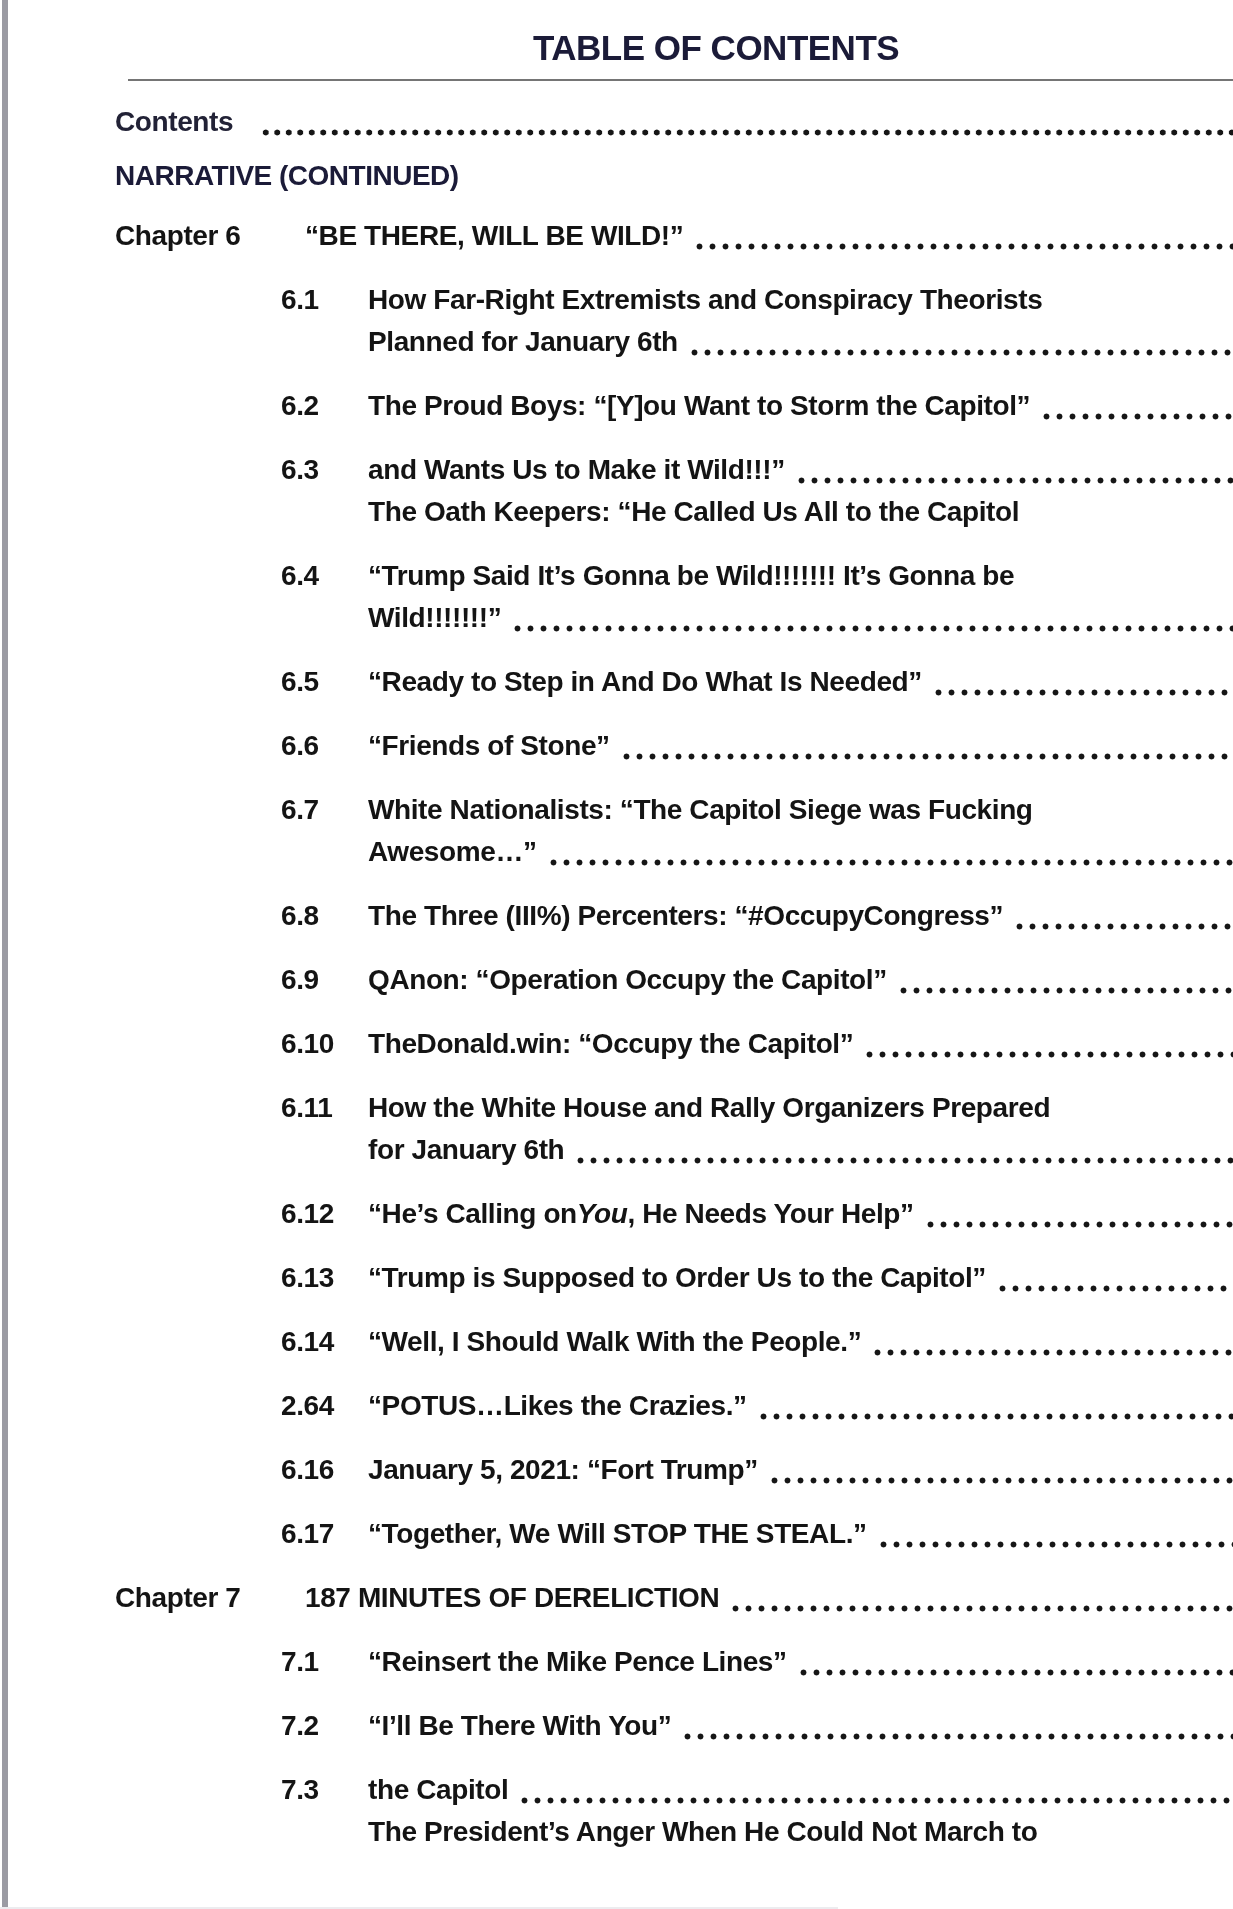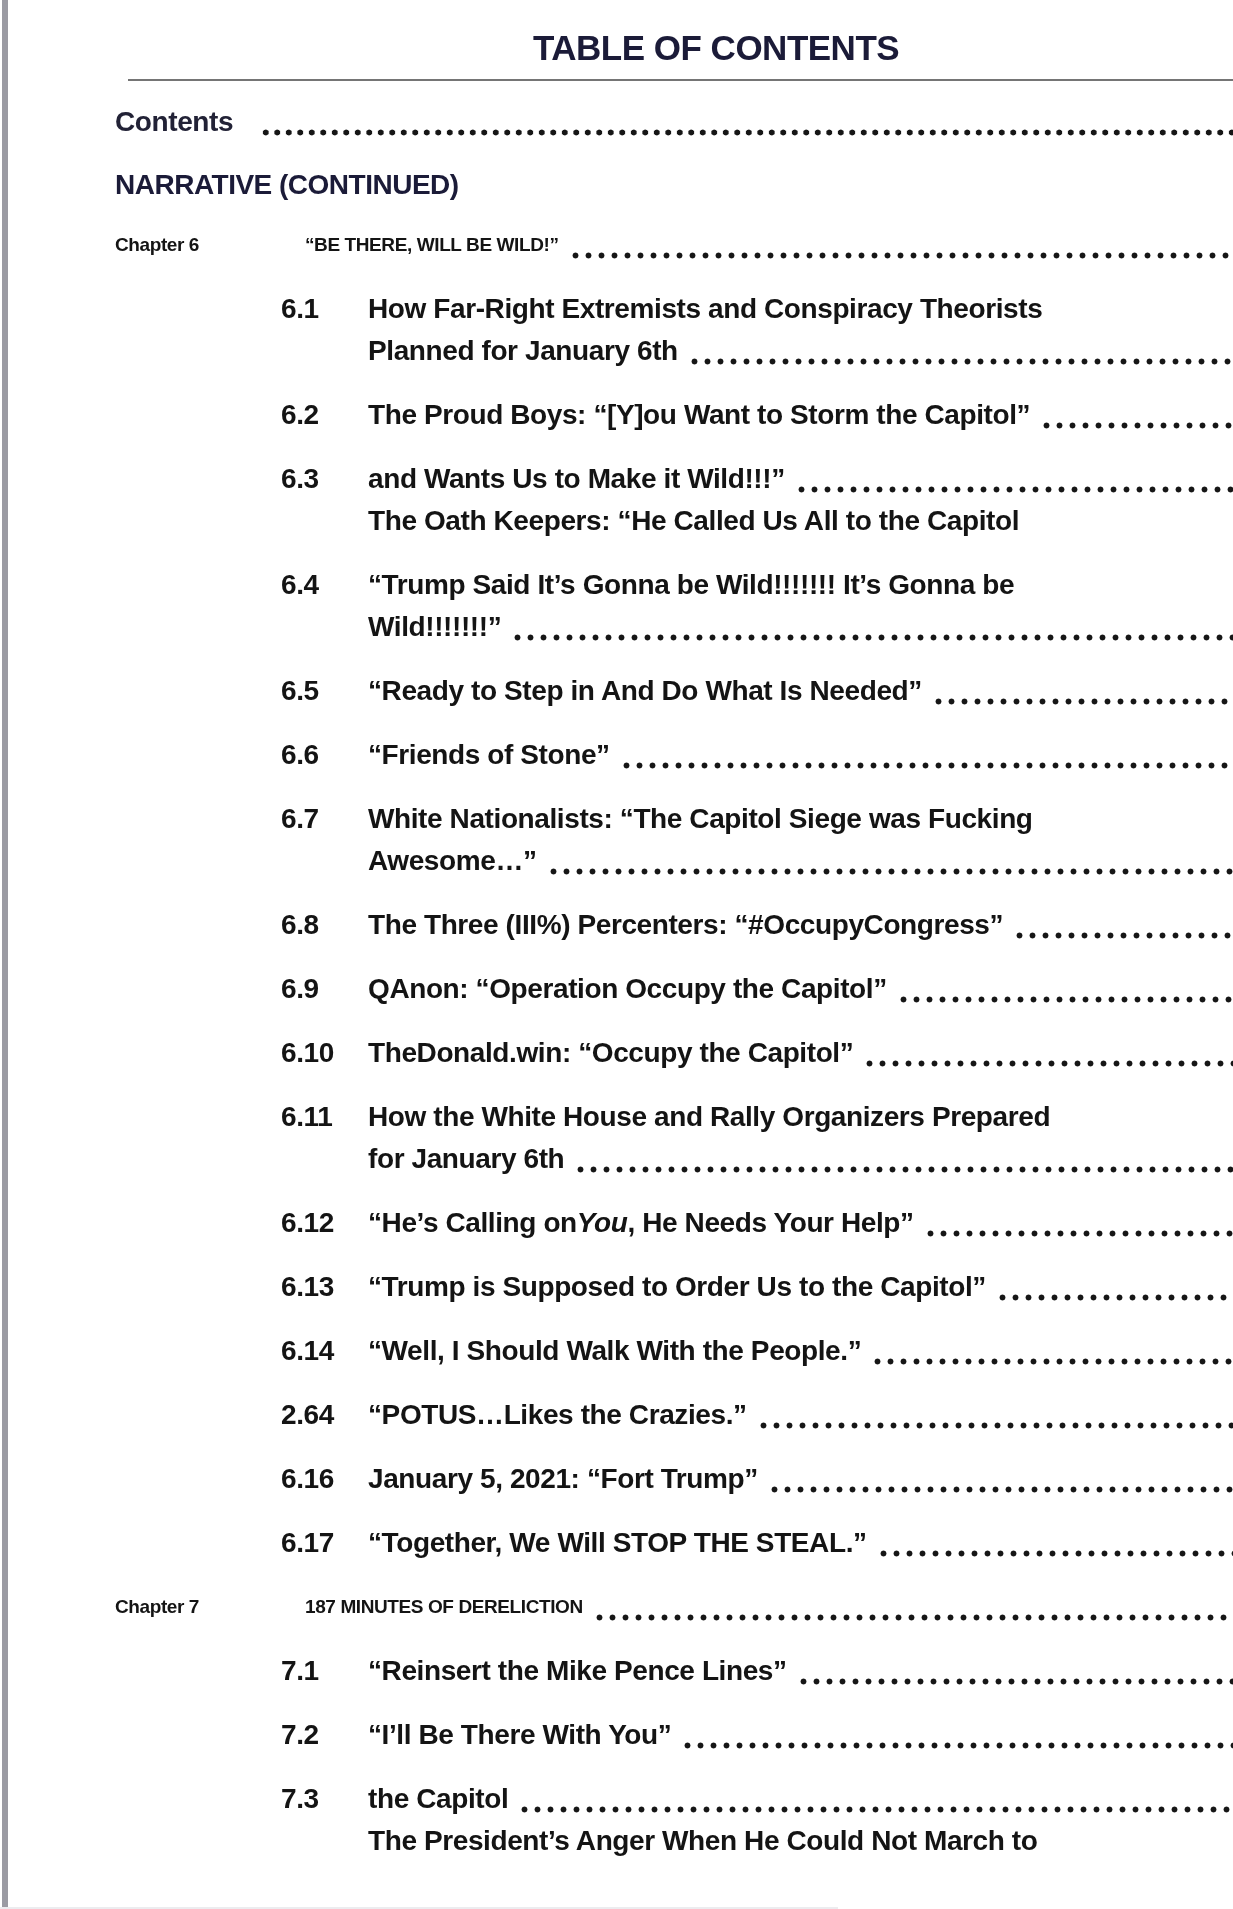--- a/index.html
+++ b/index.html
@@ -48,30 +48,30 @@
     background-repeat:repeat-x;
   }
   .leader.tight { margin-left:3px; background-size:11.5px 9px; }
   .contents-row {
     margin-top:20px;
     font-size:28px; line-height:42px;
     color:#222236;
     gap:24px;
   }
   .narrative-heading {
-    margin-top:21px;
+    margin-top:12px;
     font-size:28px; line-height:42px;
     color:#1b1b38;
     letter-spacing:-0.5px;
   }
   #toc { margin-top:18px; }
   .chapter-row {
     display:grid;
     grid-template-columns:190px 1fr;
-    font-size:19px; line-height:42px;
+    font-size:28px; line-height:42px;
     margin-bottom:22px;
   }
   .chapter-label { white-space:nowrap; }
   .entry {
     display:grid;
     grid-template-columns:87px 1fr;
     font-size:28px; line-height:42px;
     margin:0 0 22px 166px;
   }
   .entry-number { white-space:nowrap; }

